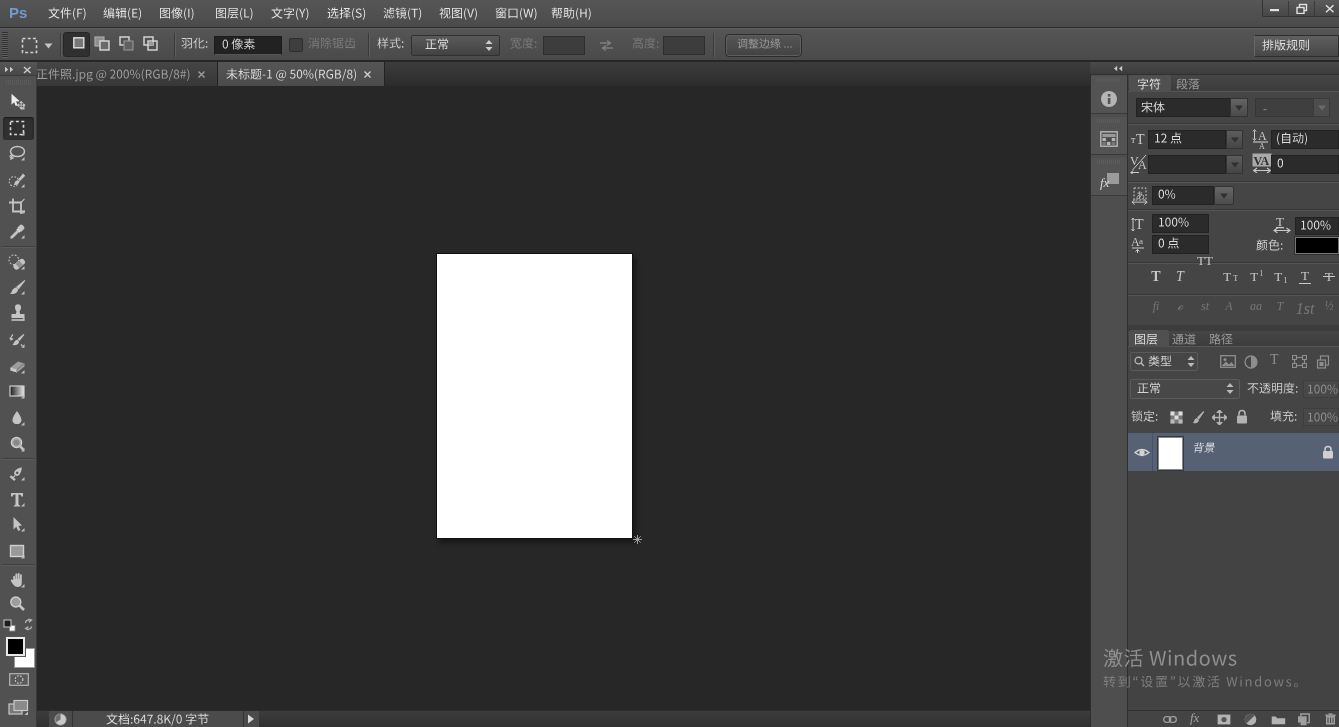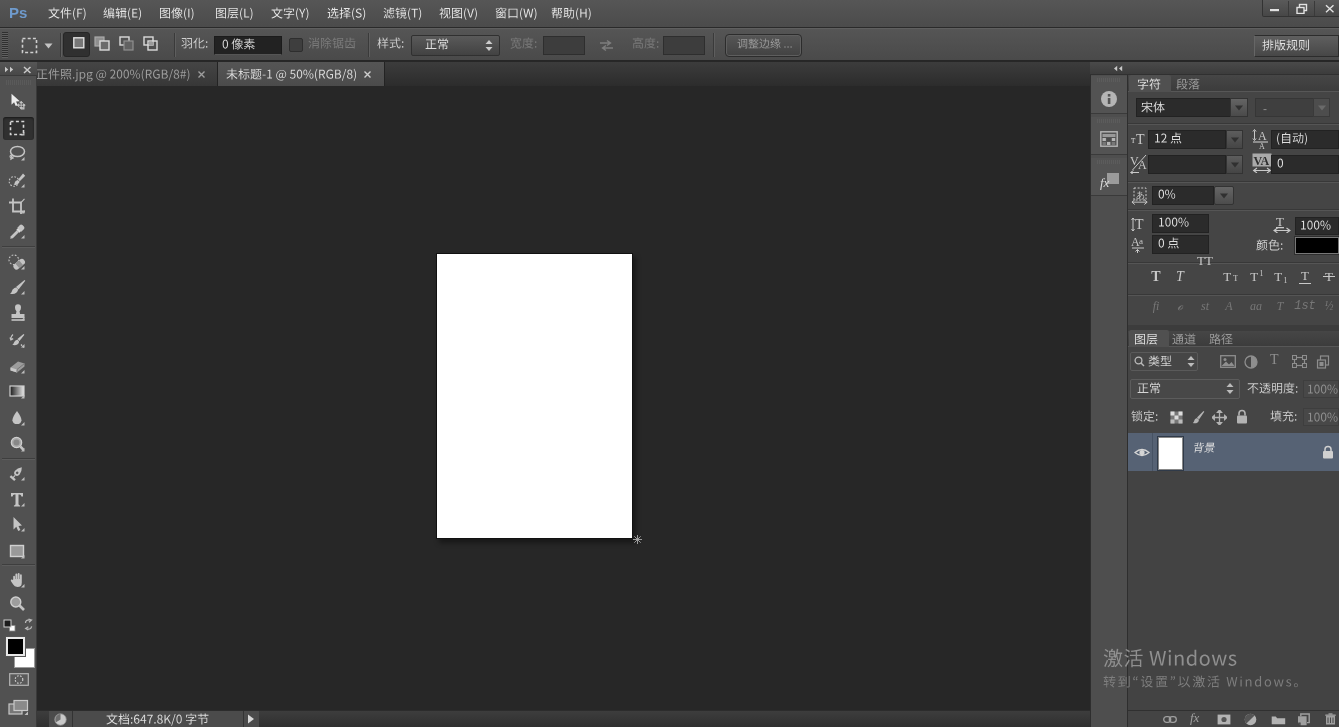--- a/index.html
+++ b/index.html
@@ -482,21 +482,21 @@
         <text x="50%" y="13" text-anchor="middle" font-family="Liberation Serif" font-size="13" fill="#c9c9c9">T</text>
         <path d="M3 8.5 h12" stroke="#c9c9c9" stroke-width="1"></path>
       </svg></div>
 <div style="position:absolute;left:1128px;top:294px;width:211px;height:1px;background:#383838;box-shadow:0 1px 0 #555555"></div>
 <div style="position:absolute;left:1156px;top:300px;transform:translateX(-50%);font-family:'Liberation Serif';font-style:italic;font-size:12px;color:#777;line-height:1.1">fi</div>
 <div style="position:absolute;left:1180px;top:300px;transform:translateX(-50%);font-family:'Liberation Serif';font-style:italic;font-size:12px;color:#777;line-height:1.1">ℴ</div>
 <div style="position:absolute;left:1205px;top:300px;transform:translateX(-50%);font-family:'Liberation Serif';font-style:italic;font-size:12px;color:#777;line-height:1.1">st</div>
 <div style="position:absolute;left:1229px;top:300px;transform:translateX(-50%);font-family:'Liberation Serif';font-style:italic;font-size:12px;color:#777;line-height:1.1">A</div>
 <div style="position:absolute;left:1256px;top:300px;transform:translateX(-50%);font-family:'Liberation Serif';font-style:italic;font-size:12px;color:#777;line-height:1.1">aa</div>
 <div style="position:absolute;left:1280px;top:300px;transform:translateX(-50%);font-family:'Liberation Serif';font-style:italic;font-size:12px;color:#777;line-height:1.1">T</div>
-<div style="position:absolute;left:1305px;top:300px;transform:translateX(-50%);font-family:Liberation Mono, monospace;font-style:italic;font-size:12px;color:#777;line-height:1.1">1st</div>
+<div style="position:absolute;left:1305px;top:300px;transform:translateX(-50%);font-family:Liberation Serif, serif;font-style:italic;font-size:16px;color:#777;line-height:1.1">1st</div>
 <div style="position:absolute;left:1329px;top:300px;transform:translateX(-50%);font-family:'Liberation Serif';font-style:italic;font-size:12px;color:#777;line-height:1.1">½</div>
 <div style="position:absolute;left:1128px;top:325px;width:211px;height:402px;background:#454545"></div>
 <div style="position:absolute;left:1128px;top:325px;width:211px;height:7px;background:#3c3c3c"></div>
 <div style="position:absolute;left:1128px;top:331px;width:211px;height:16px;background:linear-gradient(#464646,#3c3c3c);border-bottom:1px solid #575757"></div>
 <div style="position:absolute;left:1129px;top:330px;width:40px;height:17px;background:#505050;border-radius:2px 2px 0 0"></div>
 <div style="position:absolute;left:1134.0px;top:333.0px;line-height:0"><svg width="24.0" height="15.0" viewBox="0 0 24.0 15.0">
         <path fill="#e0e0e0" d="M4.5 7.2C5.5 7.4 6.7 7.8 7.4 8.2L7.7 7.6C7.1 7.2 5.8 6.9 4.9 6.7ZM3.3 8.7C5.0 8.9 7.0 9.4 8.2 9.8L8.6 9.2C7.4 8.8 5.3 8.3 3.7 8.1ZM1.0 1.0V11.5H1.9V11.0H10.1V11.5H11.0V1.0ZM1.9 10.2V1.8H10.1V10.2ZM5.0 2.1C4.4 3.0 3.3 4.0 2.3 4.6C2.5 4.7 2.8 5.0 2.9 5.1C3.3 4.9 3.7 4.6 4.0 4.3C4.4 4.7 4.8 5.0 5.3 5.4C4.3 5.8 3.2 6.2 2.1 6.4C2.2 6.6 2.4 6.9 2.5 7.1C3.7 6.9 5.0 6.4 6.1 5.8C7.1 6.3 8.2 6.8 9.4 7.0C9.5 6.8 9.7 6.5 9.9 6.3C8.8 6.1 7.8 5.8 6.8 5.4C7.7 4.8 8.5 4.1 9.0 3.3L8.5 3.0L8.3 3.0H5.2C5.4 2.8 5.6 2.6 5.7 2.3ZM4.5 3.8 4.6 3.7H7.7C7.3 4.2 6.7 4.6 6.1 5.0C5.5 4.6 4.9 4.2 4.5 3.8Z M15.6 5.1V5.9H22.5V5.1ZM14.5 1.8H21.7V3.3H14.5ZM13.6 1.1V4.6C13.6 6.5 13.5 9.2 12.4 11.0C12.6 11.1 13.0 11.4 13.2 11.5C14.3 9.5 14.5 6.6 14.5 4.6V4.1H22.6V1.1ZM15.5 11.3C15.8 11.2 16.4 11.1 21.6 10.8C21.8 11.1 22.0 11.4 22.1 11.6L22.9 11.2C22.5 10.5 21.7 9.2 21.0 8.3L20.2 8.6C20.5 9.0 20.9 9.6 21.2 10.1L16.6 10.3C17.2 9.7 17.8 8.8 18.4 7.9H23.3V7.2H14.9V7.9H17.3C16.7 8.9 16.1 9.7 15.8 9.9C15.6 10.2 15.3 10.5 15.1 10.5C15.2 10.7 15.4 11.1 15.5 11.3Z"></path>
       </svg></div>
 <div style="position:absolute;left:1172.0px;top:333.0px;line-height:0"><svg width="24.0" height="15.0" viewBox="0 0 24.0 15.0">
         <path fill="#9b9b9b" d="M0.7 1.3C1.5 1.9 2.3 2.7 2.7 3.3L3.4 2.7C3.0 2.1 2.1 1.3 1.3 0.8ZM3.1 5.2H0.5V6.1H2.2V9.2C1.6 9.7 0.9 10.2 0.3 10.5L0.8 11.4C1.5 10.9 2.1 10.4 2.7 9.9C3.5 10.8 4.6 11.2 6.1 11.3C7.5 11.3 10.0 11.3 11.4 11.3C11.4 11.0 11.6 10.6 11.7 10.4C10.2 10.5 7.5 10.5 6.1 10.5C4.7 10.4 3.7 10.0 3.1 9.1ZM4.4 1.0V1.7H9.4C8.9 2.0 8.3 2.4 7.8 2.7C7.2 2.4 6.6 2.2 6.1 2.0L5.5 2.5C6.2 2.8 7.1 3.1 7.8 3.5H4.4V9.7H5.2V7.7H7.2V9.7H8.1V7.7H10.1V8.8C10.1 9.0 10.1 9.0 9.9 9.0C9.8 9.0 9.3 9.0 8.7 9.0C8.8 9.2 8.9 9.5 9.0 9.7C9.8 9.7 10.3 9.7 10.6 9.6C10.9 9.5 11.0 9.3 11.0 8.8V3.5H9.5C9.2 3.3 8.9 3.2 8.6 3.0C9.4 2.6 10.4 2.0 11.0 1.4L10.4 0.9L10.3 1.0ZM10.1 4.2V5.2H8.1V4.2ZM5.2 5.9H7.2V7.0H5.2ZM5.2 5.2V4.2H7.2V5.2ZM10.1 5.9V7.0H8.1V5.9Z M12.7 1.3C13.5 1.8 14.4 2.7 14.8 3.2L15.5 2.6C15.1 2.1 14.2 1.3 13.4 0.8ZM17.5 6.1H21.5V7.1H17.5ZM17.5 7.7H21.5V8.7H17.5ZM17.5 4.4H21.5V5.4H17.5ZM16.7 3.7V9.4H22.4V3.7H19.6L19.9 2.8H23.4V2.0H21.2C21.4 1.6 21.7 1.2 22.0 0.7L21.1 0.5C20.9 0.9 20.6 1.6 20.3 2.0H18.3L18.6 1.9C18.5 1.5 18.1 0.9 17.7 0.5L17.0 0.8C17.3 1.1 17.6 1.6 17.8 2.0H15.7V2.8H18.9C18.9 3.1 18.8 3.4 18.7 3.7ZM15.1 5.2H12.6V6.1H14.3V9.1C13.7 9.6 13.0 10.1 12.4 10.5L12.9 11.4C13.5 10.9 14.2 10.4 14.7 9.9C15.5 10.8 16.6 11.2 18.2 11.3C19.5 11.3 22.0 11.3 23.3 11.3C23.3 11.0 23.5 10.5 23.6 10.3C22.2 10.4 19.5 10.5 18.2 10.4C16.8 10.4 15.7 9.9 15.1 9.1Z"></path>

